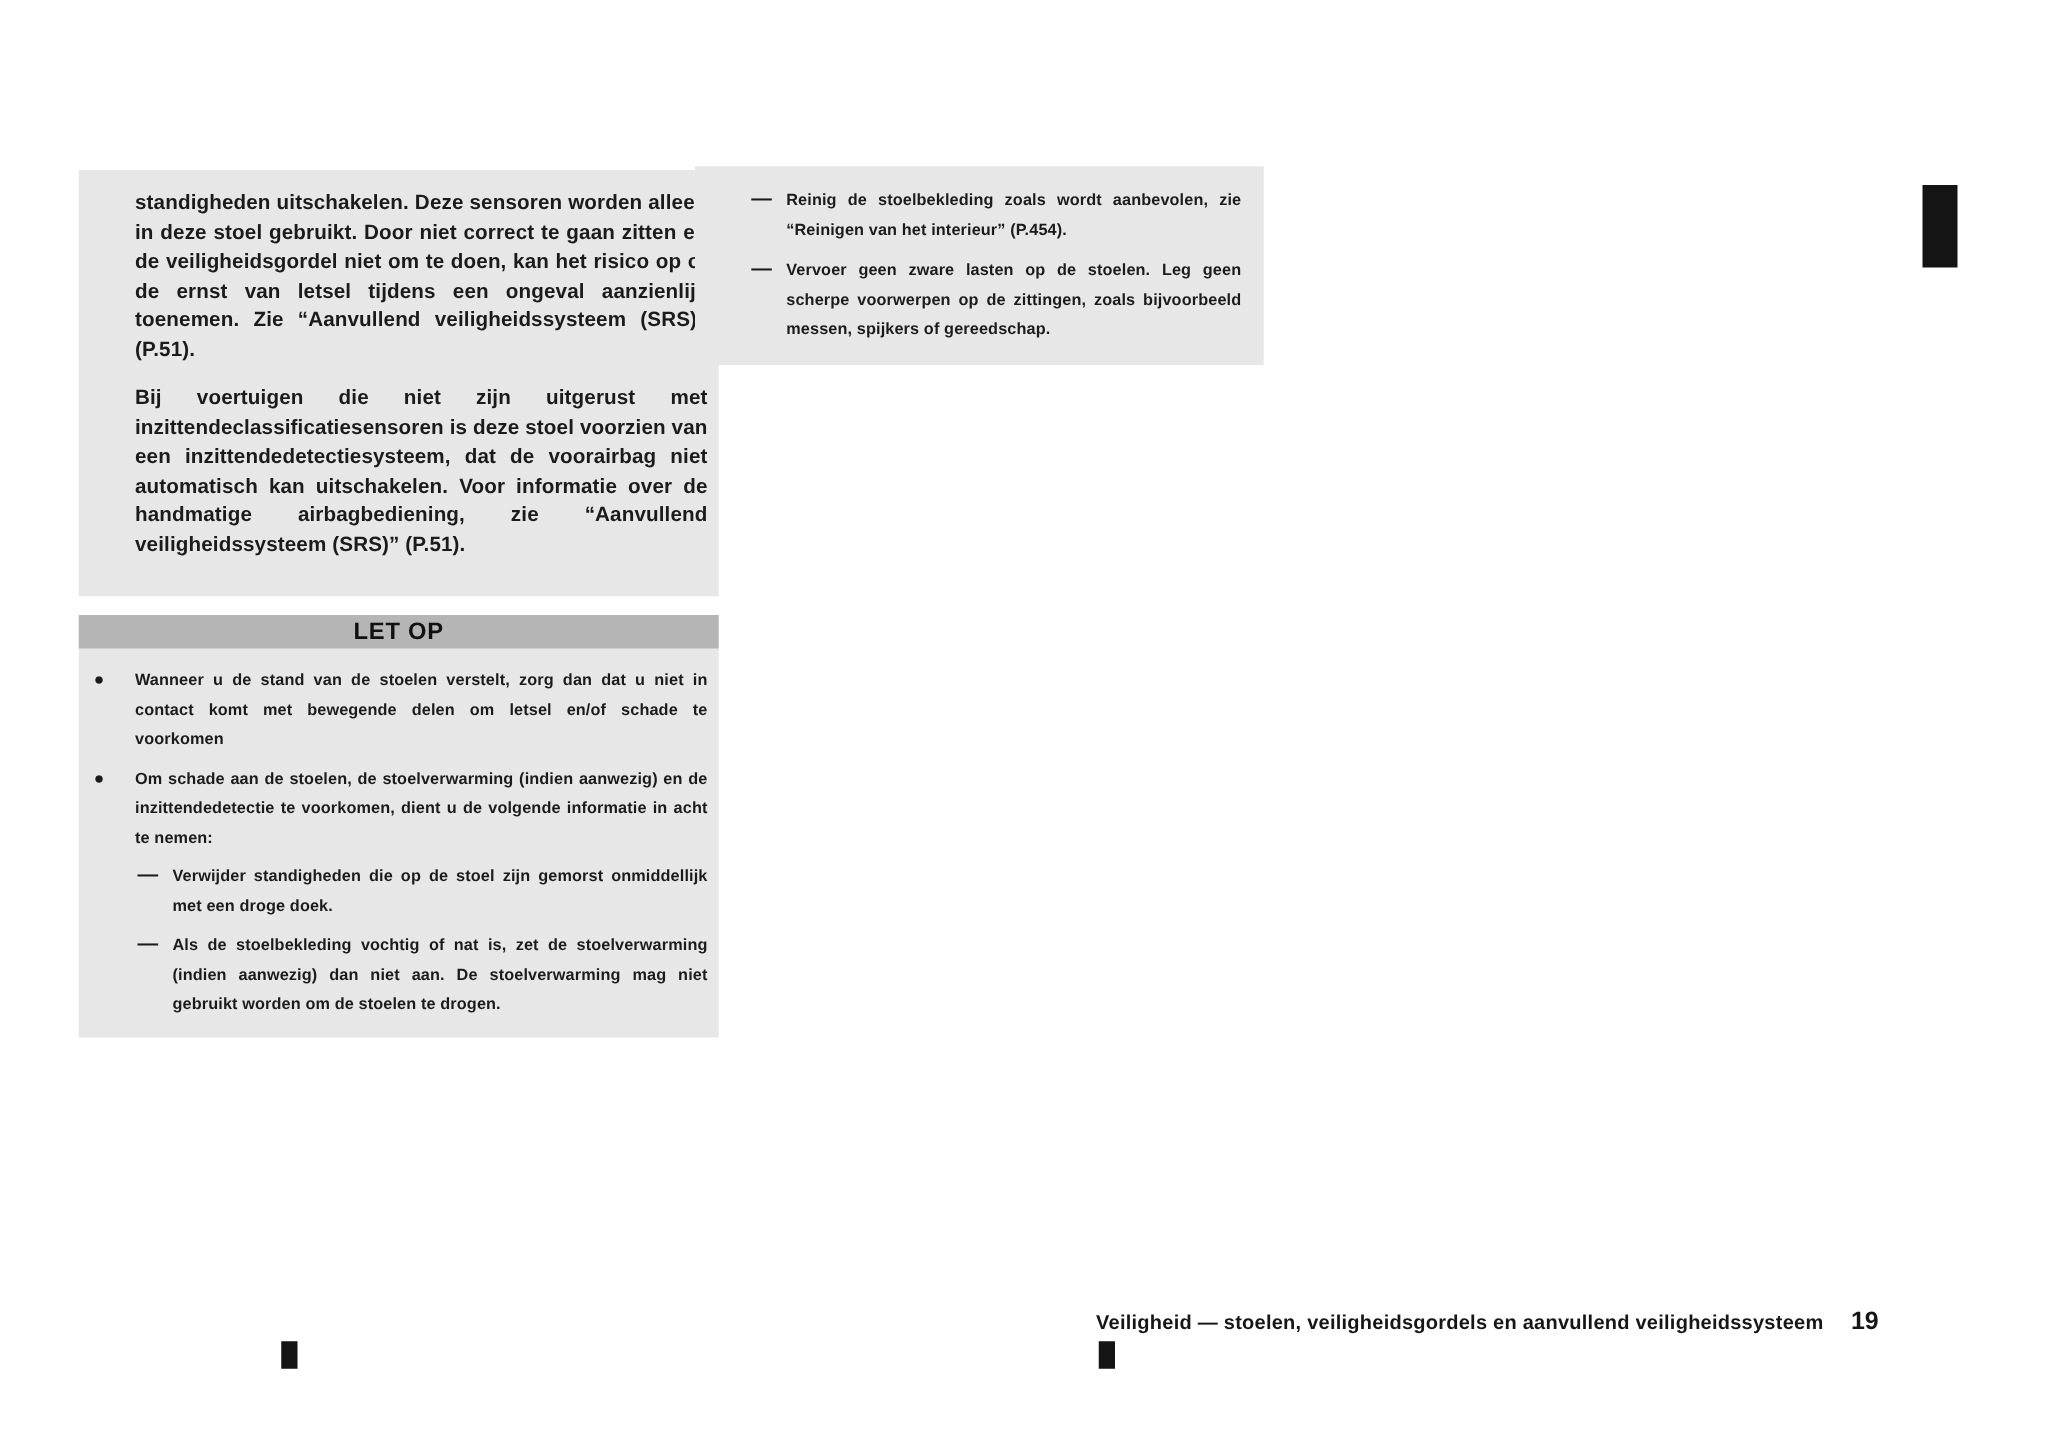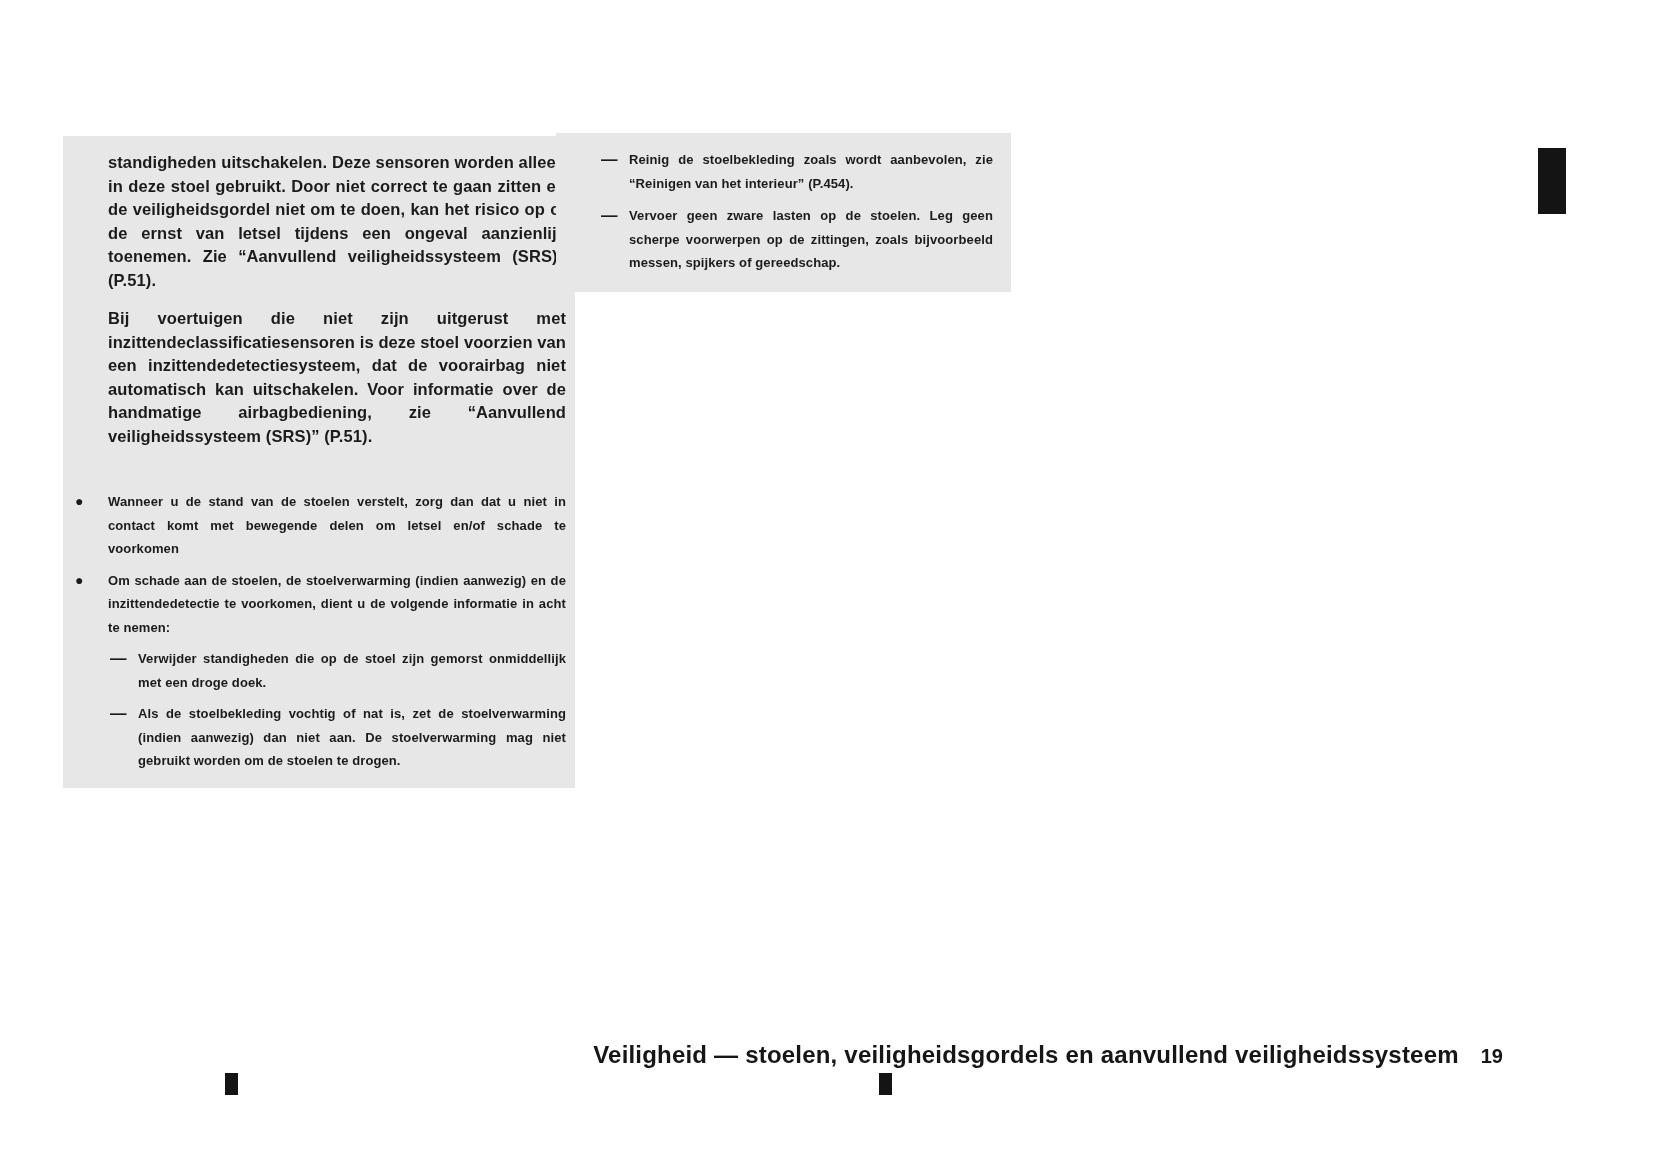--- a/index.html
+++ b/index.html
@@ -103,21 +103,21 @@
   .footer {
     position: absolute;
     right: 150px;
     bottom: 80px;
     display: flex;
     align-items: baseline;
     gap: 22px;
     white-space: nowrap;
   }
   .footer-title {
-    font-size: 24px;
+    font-size: 16px;
     font-weight: 700;
     letter-spacing: 0.2px;
     color: #161616;
   }
   .footer-page {
     font-size: 20px;
     font-weight: 700;
     color: #161616;
   }
 
@@ -139,20 +139,21 @@
 
   <div class="side-tab"></div>
 
   <div class="col-left">
 
     <div class="graybox box-top">
       <p class="para">standigheden uitschakelen. Deze sensoren worden alleen in deze stoel gebruikt. Door niet correct te gaan zitten en de veiligheidsgordel niet om te doen, kan het risico op of de ernst van letsel tijdens een ongeval aanzienlijk toenemen. Zie “Aanvullend veiligheidssysteem (SRS)” (P.51).</p>
       <p class="para">Bij voertuigen die niet zijn uitgerust met inzittendeclassificatiesensoren is deze stoel voorzien van een inzittendedetectiesysteem, dat de voorairbag niet automatisch kan uitschakelen. Voor informatie over de handmatige airbagbediening, zie “Aanvullend veiligheidssysteem (SRS)” (P.51).</p>
     </div>
 
+    <div class="caution-bar">LET OP</div>
 
     <div class="graybox caution-box">
 
       <div class="bullet-item">
         <span class="bullet-marker">●</span>
         <span class="item-text">Wanneer u de stand van de stoelen verstelt, zorg dan dat u niet in contact komt met bewegende delen om letsel en/of schade te voorkomen</span>
       </div>
 
       <div class="bullet-item">
         <span class="bullet-marker">●</span>

